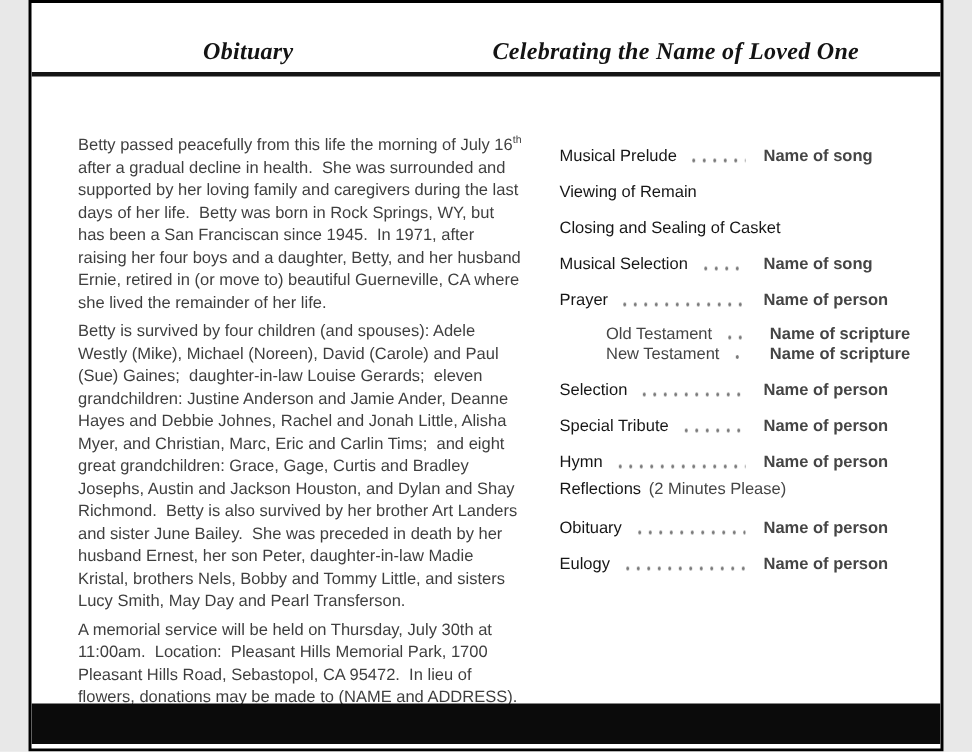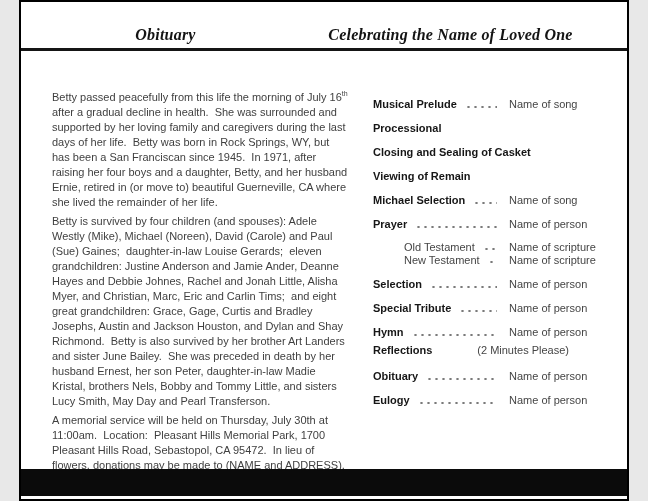--- a/index.html
+++ b/index.html
@@ -35,36 +35,36 @@
     font-size:11px; line-height:15px; color:#3f3f3f;
   }
   .obituary-col p { margin:0 0 4px 0; white-space:pre-wrap; }
   .obituary-col sup { font-size:7px; vertical-align:super; line-height:0; }
 
   .service-col {
     flex:1; margin-left:25px; margin-right:16px; padding-top:46px;
     font-size:11px; color:#3f3f3f;
   }
   .svc-row { display:flex; align-items:flex-end; line-height:14px; margin-bottom:10px; }
-  .svc-label { font-weight:bold; color:#161616; white-space:nowrap; }
+  .svc-label { font-weight:normal; color:#161616; white-space:nowrap; }
   .svc-sublabel { color:#454545; white-space:nowrap; }
-  .svc-value { width:102px; flex-shrink:0; color:#454545; }
+  .svc-value { width:102px; flex-shrink:0; color:#454545;font-weight:bold; }
   .svc-note { margin-left:5px; color:#454545;text-align:center; }
   .leader {
     flex:1; height:4px; margin:0 12px 2px 8px;
     background-image:radial-gradient(circle, #7a7a7a 1px, transparent 1.3px);
     background-size:7px 4px;
     background-repeat:repeat-x;
     background-position:left bottom;
   }
   .svc-row.group-head { margin-bottom:2px; }
-  .svc-row.sub { padding-left:31px; line-height:12px; margin-bottom:1px; }
+  .svc-row.sub { padding-left:31px; line-height:12px; margin-bottom:1px;text-align:center; }
   .svc-row.sub.last { margin-bottom:11px; }
   .svc-row.tight { margin-bottom:4px; }
-  .svc-row.loose { margin-bottom:12px;gap:40px; }
+  .svc-row.loose { margin-bottom:12px; }
 
   .bottom-bar {
     position:absolute; left:0; right:0; bottom:3px;
     height:27px; background:#0b0b0b;
   }
 </style>
 </head>
 <body>
 
 <div class="page">
@@ -84,34 +84,31 @@
     </div>
 
     <div class="service-col">
 
       <div class="svc-row">
         <span class="svc-label">Musical Prelude</span>
         <span class="leader"></span>
         <span class="svc-value">Name of song</span>
       </div>
 
+
       <div class="svc-row">
-        <span class="svc-label">Processional</span>
+        <span class="svc-label">Viewing of Remain</span>
       </div>
 
       <div class="svc-row">
         <span class="svc-label">Closing and Sealing of Casket</span>
       </div>
 
       <div class="svc-row">
-        <span class="svc-label">Viewing of Remain</span>
-      </div>
-
-      <div class="svc-row">
-        <span class="svc-label">Michael Selection</span>
+        <span class="svc-label">Musical Selection</span>
         <span class="leader"></span>
         <span class="svc-value">Name of song</span>
       </div>
 
       <div class="svc-row">
         <span class="svc-label">Prayer</span>
         <span class="leader"></span>
         <span class="svc-value">Name of person</span>
       </div>
 

